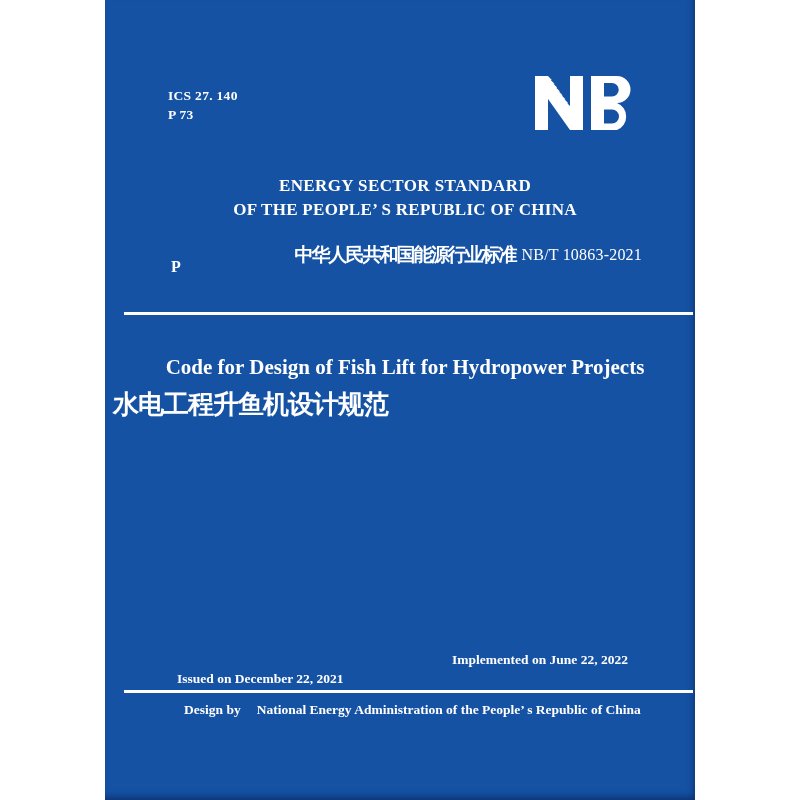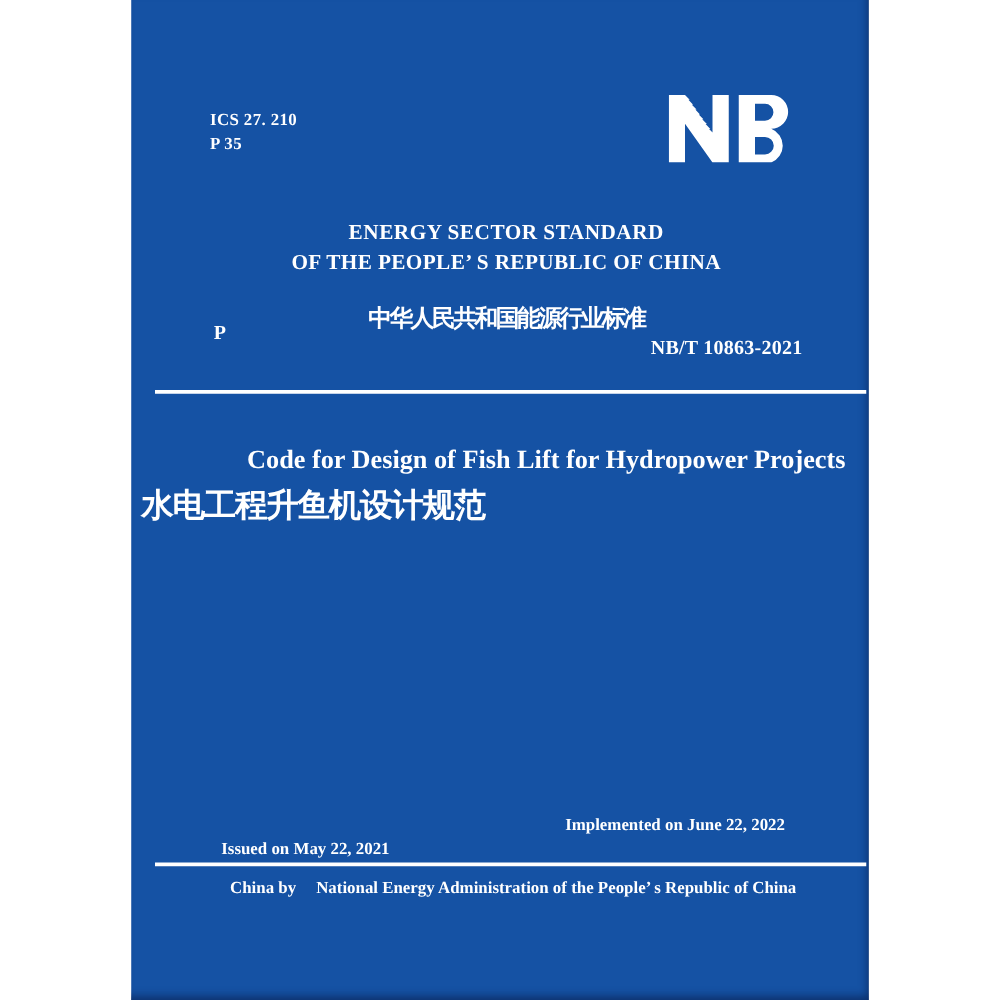--- a/index.html
+++ b/index.html
@@ -18,43 +18,43 @@
   
   .nb-logo{position:absolute; left:430px; top:76px; width:100px; height:54px;}
   .nb-logo svg{display:block; width:100%; height:100%;}
   
   .org-line{position:absolute; left:0; width:100%; text-align:center; padding-left:10px; box-sizing:border-box; font-weight:bold; white-space:nowrap;}
   .org-en1{top:176px; font-size:17px; letter-spacing:.4px;}
   .org-en2{top:200px; font-size:17px; letter-spacing:.3px;}
   .org-cn{top:242px; font-size:19px; letter-spacing:-2px; font-family:"DejaVu Sans",sans-serif;}
   
   .class-letter{position:absolute; left:66px; top:258px; font-size:16px; font-weight:bold;}
-  .standard-no{position:absolute; right:53px; top:270px; font-size:16px; font-weight:bold; letter-spacing:.2px;}
+  .standard-no{position:absolute; right:53px; top:246px; font-size:16px; font-weight:normal; letter-spacing:.2px;}
   
   .rule{position:absolute; left:19px; right:2px; height:2.5px; background:#ffffff;}
   .rule-top{top:312px;}
   .rule-bottom{top:690px;}
   
-  .title-en{position:absolute; left:0; width:100%; top:355px; text-align:center; padding-left:10px; box-sizing:border-box; font-size:21px; font-weight:bold; white-space:nowrap;margin-left:32px;}
+  .title-en{position:absolute; left:0; width:100%; top:355px; text-align:center; padding-left:10px; box-sizing:border-box; font-size:21px; font-weight:bold; white-space:nowrap;}
   .title-cn{position:absolute; left:0; width:100%; top:387px; padding-left:8px; box-sizing:border-box; font-size:26px; font-weight:bold; letter-spacing:-1px; font-family:"DejaVu Sans",sans-serif;}
   
   .issued-on{position:absolute; left:72px; top:671px; font-size:13.5px; font-weight:bold;}
   .implemented-on{position:absolute; right:67px; top:652px; font-size:13.5px; font-weight:bold;}
   .issued-by{position:absolute; left:79px; top:702px; font-size:13.5px; font-weight:bold; white-space:nowrap;}
   .issued-by .value{margin-left:16px;}
 </style>
 </head>
 <body>
 
 <div class="page">
   <div class="cover">
 
     <div class="ics-block">
-      <div>ICS 27. 210</div>
-      <div>P 35</div>
+      <div>ICS 27. 140</div>
+      <div>P 73</div>
     </div>
 
     <div class="nb-logo" role="img" aria-label="NB">
       <svg viewBox="0 0 100 54" xmlns="http://www.w3.org/2000/svg">
         <path fill="#ffffff" d="M0,0 L13,0
           l3.75,3.875 l-1,0 l3.75,3.875 l-1,0 l3.75,3.875 l-1,0 l3.75,3.875 l-1,0
           l3.75,3.875 l-1,0 l3.75,3.875 l-1,0 l3.75,3.875 l-1,0 l3.75,3.875 l-1,0
           L35,0 L48,0 L48,54 L35,54 L13,23 L13,54 L0,54 Z"></path>
         <path fill="#ffffff" fill-rule="evenodd" d="M56,0 H82 A13.5,13.5 0 0 1 82,27 A14.5,14.5 0 0 1 82,54 H56 Z
           M69,7 H77 A6.6,6.6 0 0 1 77,20.5 H69 Z
@@ -67,23 +67,23 @@
     <div class="org-line org-cn">中华人民共和国能源行业标准</div>
 
     <div class="class-letter">P</div>
     <div class="standard-no">NB/T 10863-2021</div>
 
     <div class="rule rule-top"></div>
 
     <div class="title-en">Code for Design of Fish Lift for Hydropower Projects</div>
     <div class="title-cn">水电工程升鱼机设计规范</div>
 
-    <div class="issued-on">Issued on May 22, 2021</div>
+    <div class="issued-on">Issued on December 22, 2021</div>
     <div class="implemented-on">Implemented on June 22, 2022</div>
 
     <div class="rule rule-bottom"></div>
 
     <div class="issued-by">
-      <span>China by</span><span class="value">National Energy Administration of the People’ s Republic of China</span>
+      <span>Design by</span><span class="value">National Energy Administration of the People’ s Republic of China</span>
     </div>
 
   </div>
 </div>
 
 </body></html>

